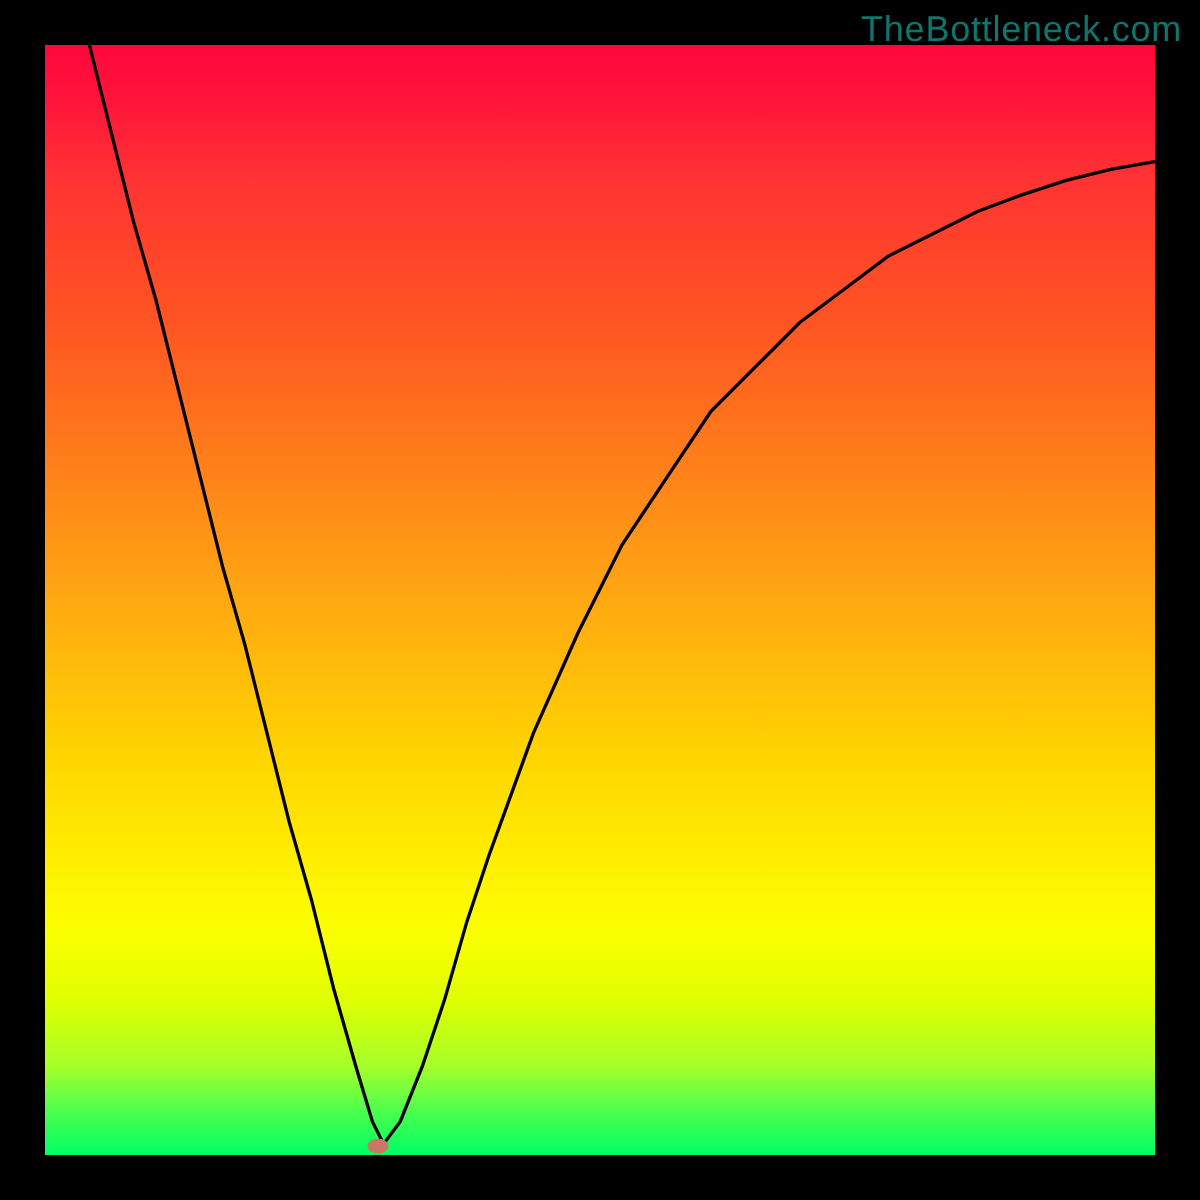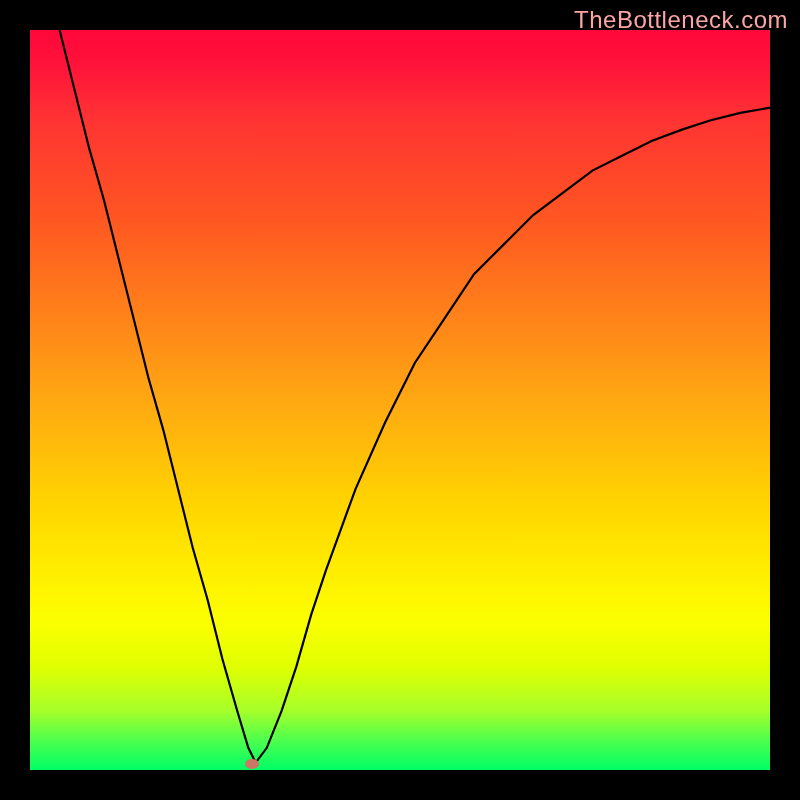--- a/index.html
+++ b/index.html
@@ -8,21 +8,21 @@
     height: 800px;
     background: #000;
     position: relative;
     font-family: Arial, Helvetica, sans-serif;
     overflow: hidden;
   }
   .watermark {
     position: absolute;
     top: 6px;
     right: 12px;
-    color: #fca5a5;
+    color: #0f766e;
     font-size: 24px;
     font-weight: 500;
     letter-spacing: 0.5px;
     z-index: 10;
   }
   .plot-area {
     position: absolute;
     left: 30px;
     top: 30px;
     width: 740px;

